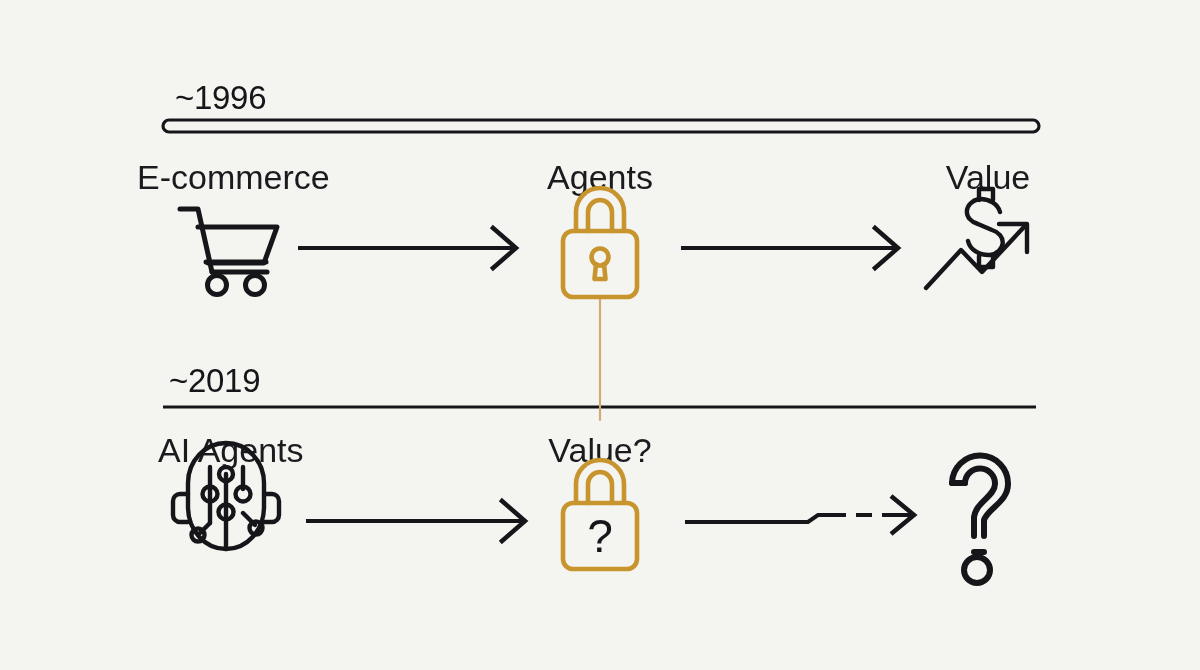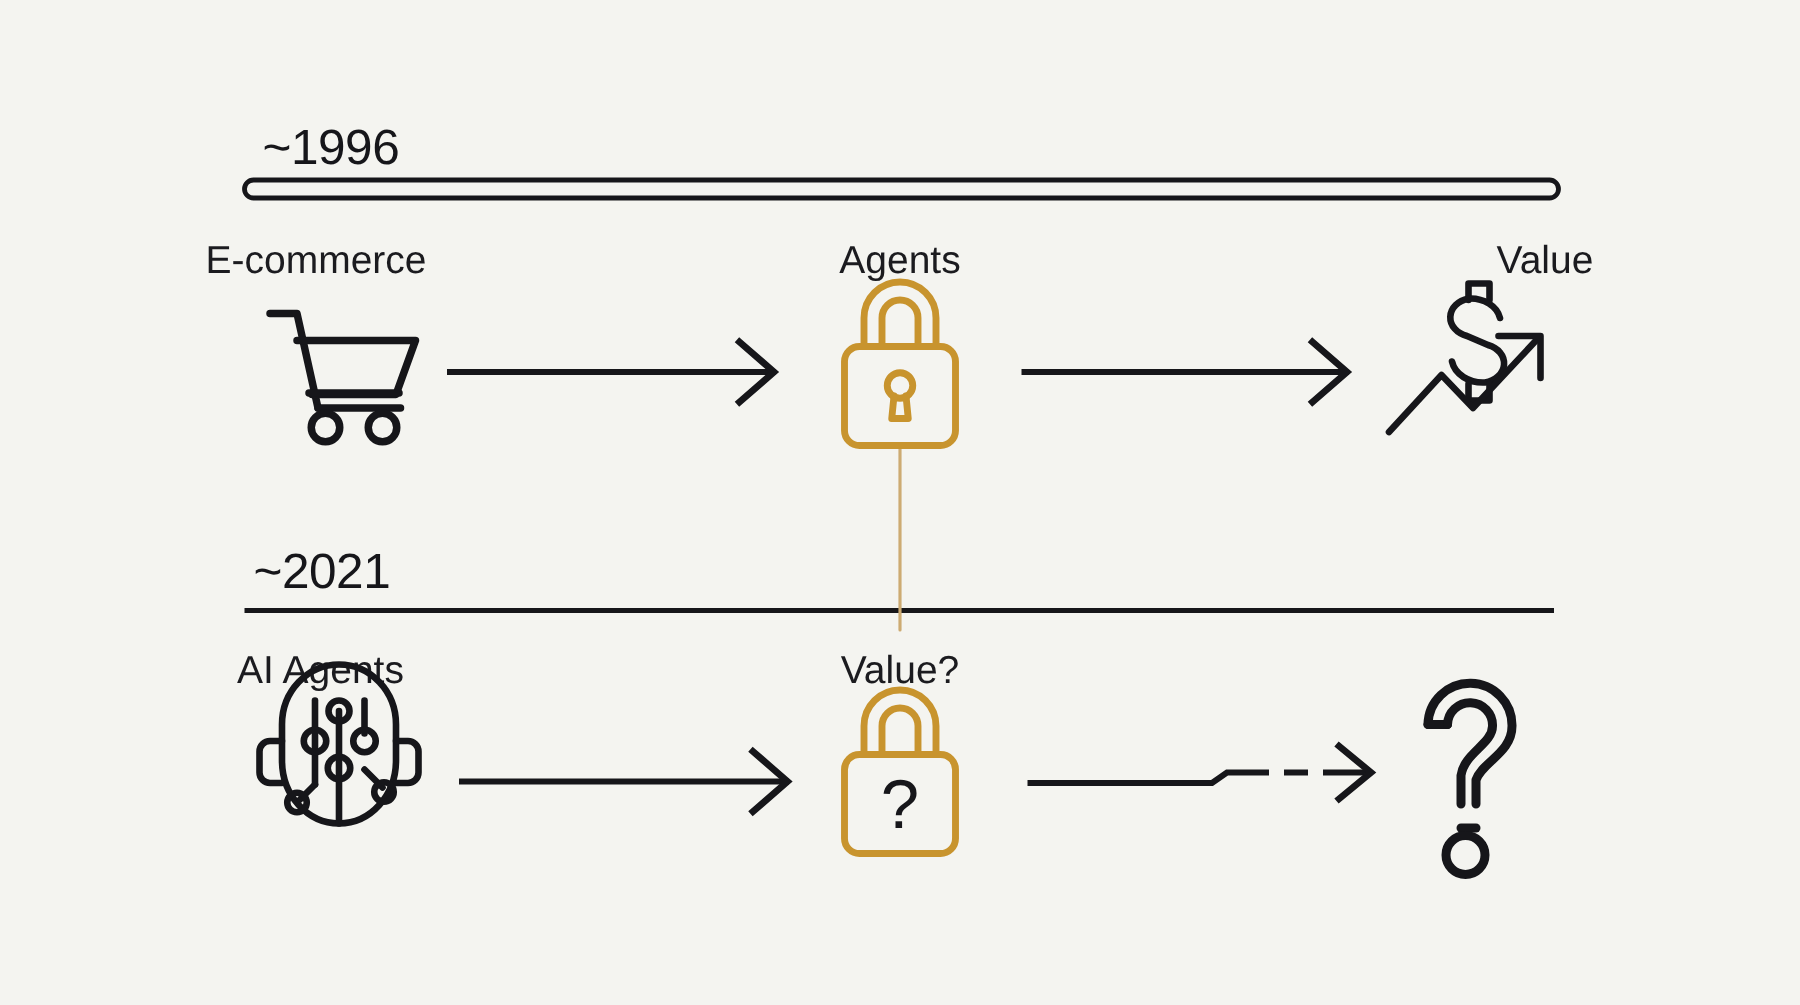--- a/index.html
+++ b/index.html
@@ -32,44 +32,44 @@
     font-family: "Liberation Sans", sans-serif;
     font-size: 33px;
     font-weight: 400;
     color: #16161a;
     letter-spacing: -0.3px;
     white-space: nowrap;
   }
   .node-label {
     position: absolute;
     font-family: "Liberation Sans", sans-serif;
-    font-size: 26px;
+    font-size: 34px;
     font-weight: 400;
     color: #1b1b1f;
     white-space: nowrap;
   }
   .node-label.center {
     transform: translateX(-50%);
   }
   #label-1996 { left: 163px; top: 79px; margin-left: 12px; }
   #label-2026 { left: 169px; top: 362px; }
   #label-ecommerce { left: 137px; top: 158px; }
   #label-trust      { left: 600px; top: 158px; }
-  #label-value      { left: 1030px; top: 158px; }
+  #label-value      { left: 988px; top: 158px; }
   #label-aiagents   { left: 158px; top: 431px; }
   #label-trust2     { left: 600px; top: 431px; }
 </style>
 </head>
 <body>
 
 <div id="stage">
 
   <div class="era-label" id="label-1996">~1996</div>
 
-  <div class="era-label" id="label-2026">~2021</div>
+  <div class="era-label" id="label-2026">~2019</div>
 
   <div class="node-label" id="label-ecommerce">E-commerce</div>
 
   <div class="node-label center" id="label-trust">Agents</div>
 
   <div class="node-label center" id="label-value">Value</div>
 
   <div class="node-label" id="label-aiagents">AI Agents</div>
 
   <div class="node-label center" id="label-trust2">Value?</div>

